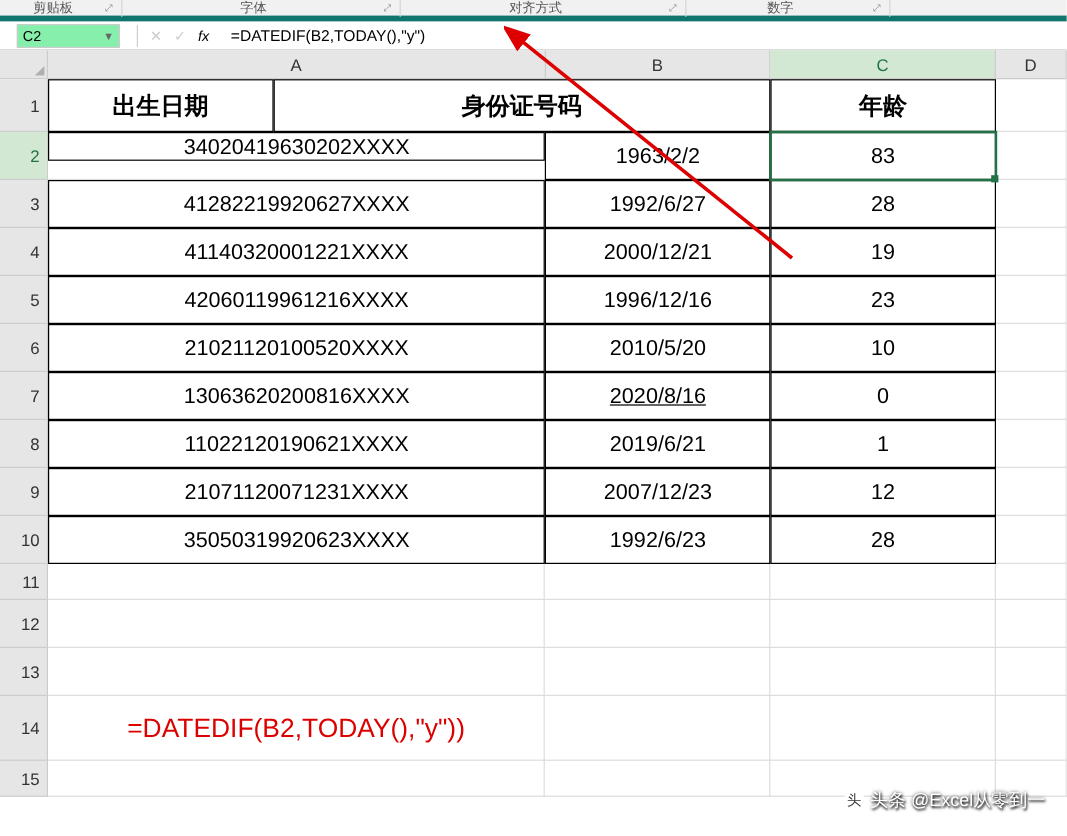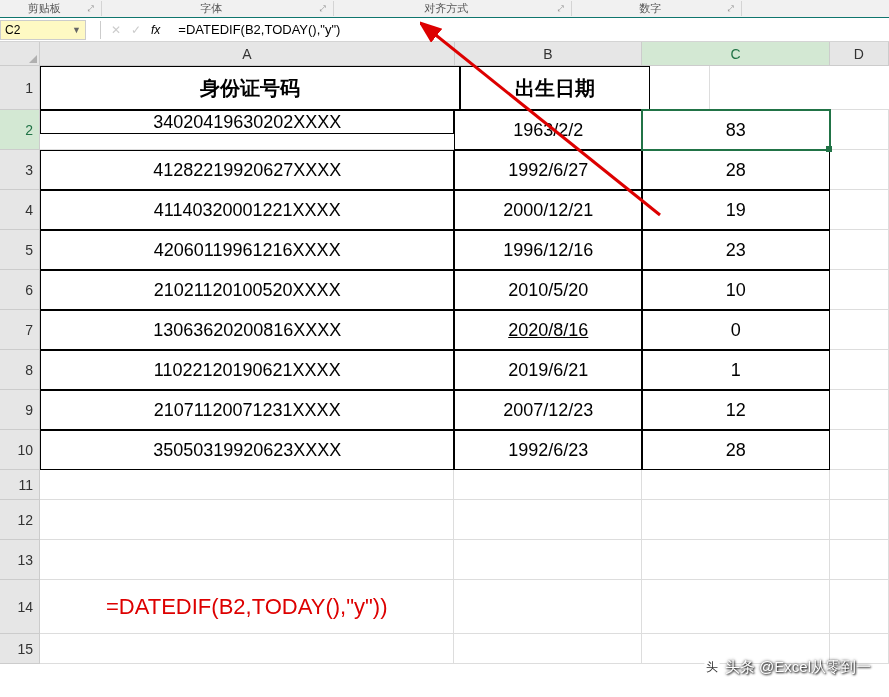--- a/index.html
+++ b/index.html
@@ -1,24 +1,24 @@
 <!DOCTYPE html>
 <html><head>
   <meta charset="utf-8">
   <style>
     * { box-sizing: border-box; margin: 0; padding: 0; }
     body { font-family: "Microsoft YaHei", Arial, sans-serif; background: #fff; width: 889px; height: 697px; overflow: hidden; position: relative; }
     
-    .ribbon-bottom { height: 18px; background: #f1f1f1; border-bottom: 1px solid #0f766e; display: flex; font-size: 11px; color: #555; align-items: center; }
+    .ribbon-bottom { height: 18px; background: #f1f1f1; border-bottom: 5px solid #0f766e; display: flex; font-size: 11px; color: #555; align-items: center; }
     .ribbon-group { display: flex; align-items: center; border-right: 1px solid #d4d4d4; padding: 0 4px; position: relative; }
     .ribbon-group-label { flex: 1; text-align: center; }
     .ribbon-expand { font-size: 8px; color: #888; padding: 0 3px; }
     
     .namebox-row { height: 24px; background: #fff; border-bottom: 1px solid #d4d4d4; display: flex; align-items: center; }
-    .namebox { width: 86px; height: 20px; border: 1px solid #ccc; margin: 2px 0 2px 0; display: flex; align-items: center; padding: 0 4px; font-size: 12px; background: #fef9c3; }
+    .namebox { width: 86px; height: 20px; border: 1px solid #ccc; margin: 2px 0 2px 14px; display: flex; align-items: center; padding: 0 4px; font-size: 12px; background: #86efac; }
     .namebox-text { flex: 1; }
     .namebox-arrow { font-size: 9px; color: #666; }
     .fx-icons { display: flex; align-items: center; gap: 2px; padding: 0 10px; }
     .fx-icon { width: 18px; height: 18px; display: flex; align-items: center; justify-content: center; font-size: 12px; color: #888; }
     .fx-icon.disabled { color: #ccc; }
     .fx-label { font-style: italic; font-size: 12px; color: #000000; padding: 0 4px; }
     .formula-input { flex: 1; height: 20px; border: none; padding: 0 4px; font-size: 13px; background: #fff; }
     
     .sheet-area { position: relative; background: #fff; }
     .corner { position: absolute; top: 0; left: 0; width: 40px; height: 24px; background: #e6e6e6; border-right: 1px solid #ccc; border-bottom: 1px solid #ccc; }
@@ -103,22 +103,23 @@
       <div class="row-header" style="height: 40px;">9</div>
       <div class="row-header" style="height: 40px;">10</div>
       <div class="row-header" style="height: 30px;">11</div>
       <div class="row-header" style="height: 40px;">12</div>
       <div class="row-header" style="height: 40px;">13</div>
       <div class="row-header" style="height: 54px;">14</div>
       <div class="row-header" style="height: 30px;">15</div>
     </div>
   <div class="cells" id="cells">
       <div class="row" style="height: 44px;">
+        <div class="cell center bold black-border" style="width: 190px; height: 44px;">出生日期</div>
         <div class="cell center bold black-border" style="width: 420px; height: 44px;">身份证号码</div>
-        <div class="cell center bold black-border" style="width: 190px; height: 44px;">出生日期</div>
+        <div class="cell center bold black-border" style="width: 190px; height: 44px;">年龄</div>
         <div class="cell center bold" style="width: 60px; height: 44px;"></div>
       </div>
       <div class="row" style="height: 40px;">
         <div class="cell center black-border" style="width: 420px; height: 24px;">34020419630202XXXX</div>
         <div class="cell center black-border" style="width: 190px; height: 40px;">1963/2/2</div>
         <div class="cell center black-border selected" style="width: 190px; height: 40px;">83</div>
         <div class="cell center" style="width: 60px; height: 40px;"></div>
       </div>
       <div class="row" style="height: 40px;">
         <div class="cell center black-border" style="width: 420px; height: 40px;">41282219920627XXXX</div>

